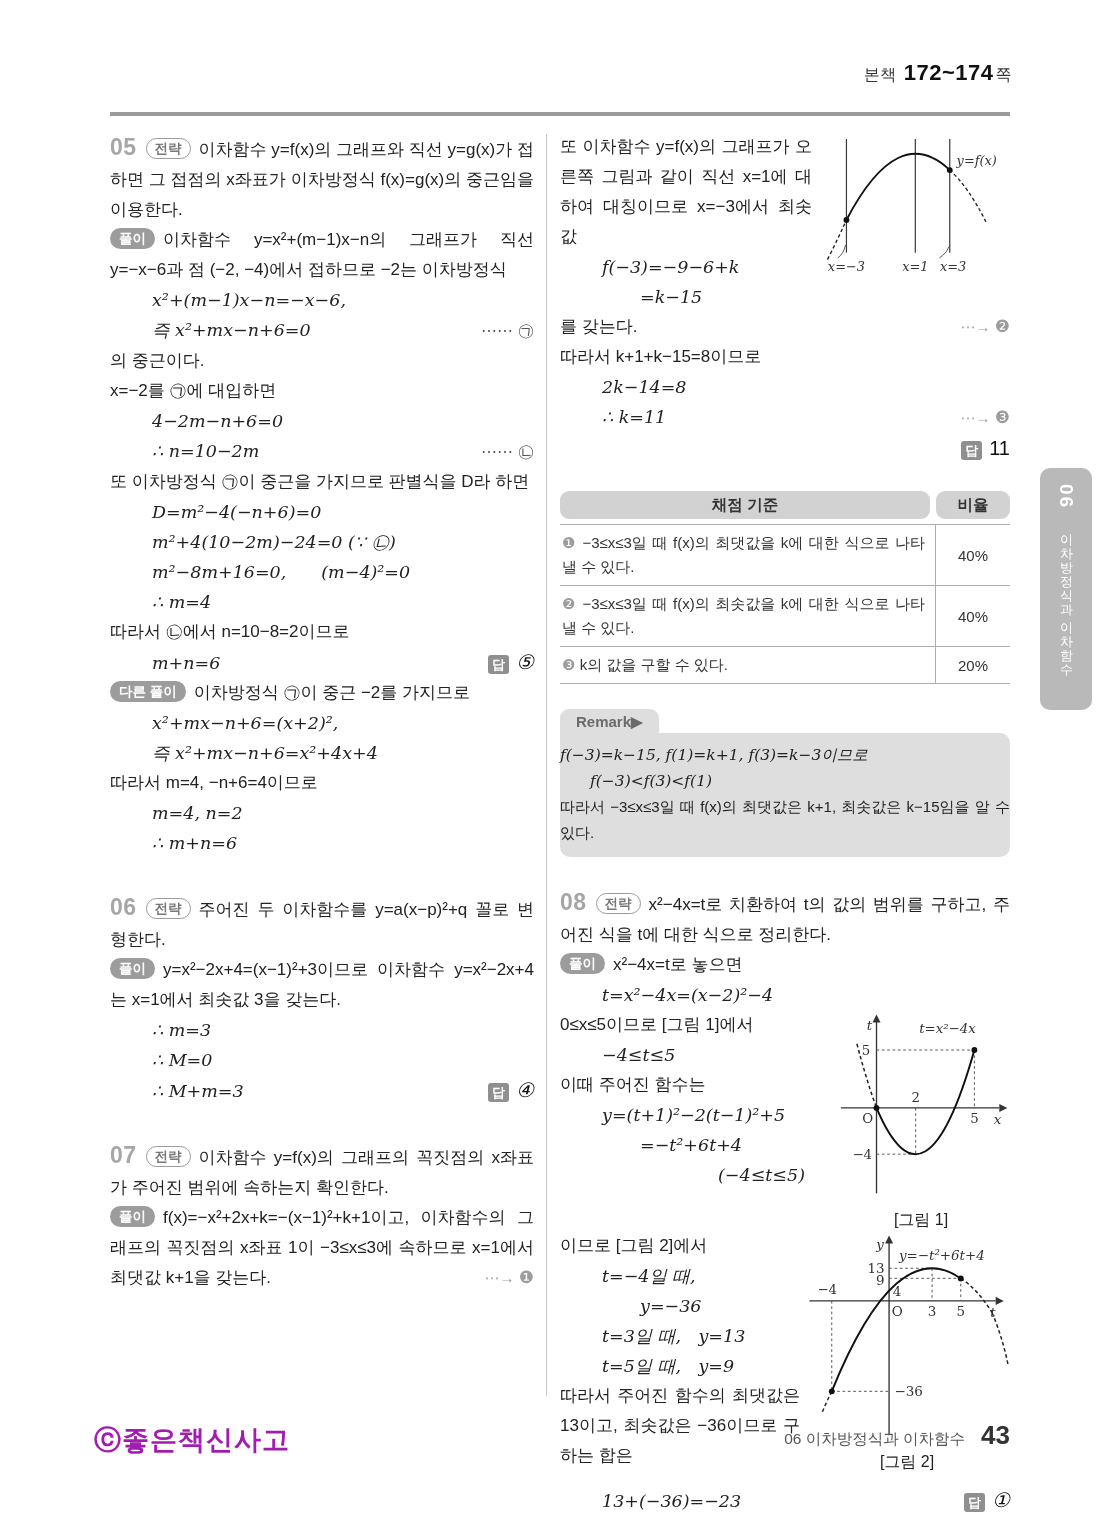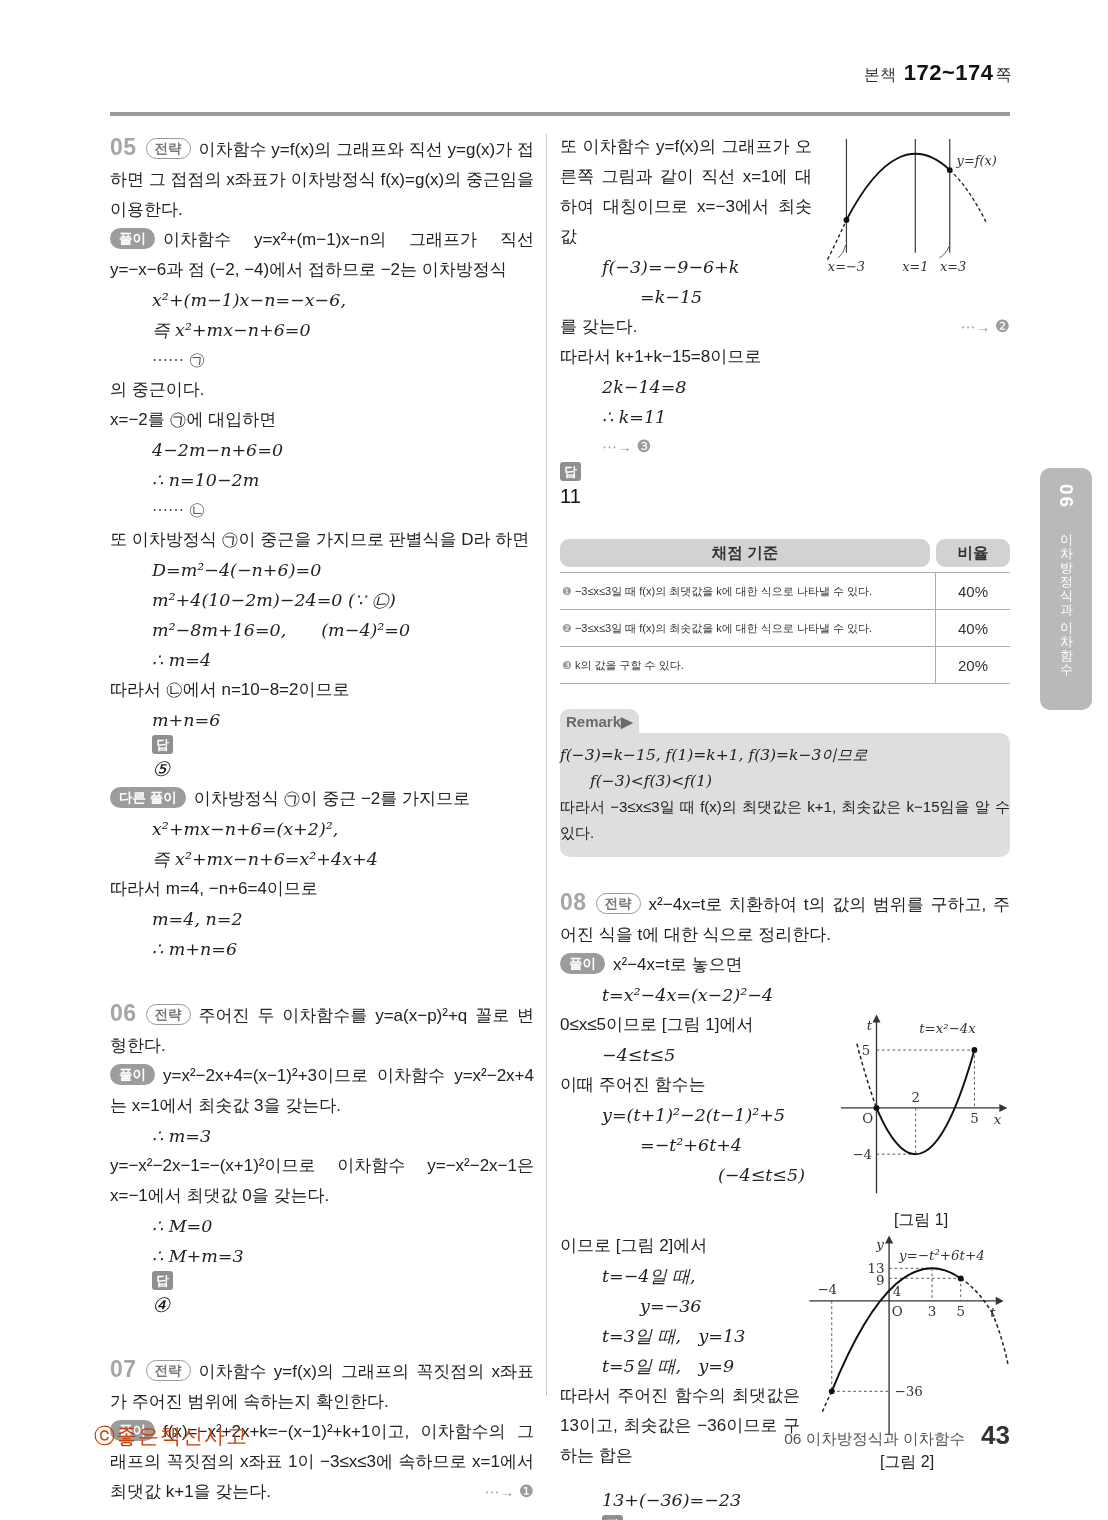--- a/index.html
+++ b/index.html
@@ -14,21 +14,21 @@
   .columns{ position:absolute; top:132px; left:110px; width:900px; display:flex; align-items:flex-start;}
   .col.left{ width:424px; flex:none;}
   .divider{ width:1px; background:#c8c8c8; margin:2px 13px 0 12px; height:1262px; flex:none;}
   .col.right{ flex:1; min-width:0;}
   .problem{ margin-bottom:34px;}
   .line{ font-size:17px; line-height:30px; min-height:30px; text-align:justify;}
   .line.math{ font-size:17.5px;}
   .k-m{ padding-left:42px;}
   .k-m2{ padding-left:80px;}
   .k-r{ text-align:right;}
-  .flexline{ display:flex; align-items:baseline; text-align:left;flex-direction:column;}
+  .flexline{ display:flex; align-items:baseline; text-align:left;}
   .fill{ flex:1 1 auto; min-width:8px;}
   .pnum{ font-weight:bold; font-size:23px; color:#a6a6a6; margin-right:9px; letter-spacing:0.5px; font-style:normal; font-family:"Liberation Sans",sans-serif;}
   .badge-outline{ display:inline-block; border:1.5px solid #9a9a9a; color:#787878; border-radius:12px;
     padding:0 8px; font-size:13.5px; line-height:19px; margin-right:8px; vertical-align:2px; font-weight:bold;
     font-style:normal; font-family:"Liberation Sans",sans-serif;}
   .badge-fill{ display:inline-block; background:#9c9c9c; color:#fff; border-radius:12px;
     padding:1px 9px; font-size:13.5px; line-height:19px; margin-right:8px; vertical-align:2px; font-weight:bold;
     font-style:normal; font-family:"Liberation Sans",sans-serif;}
   .note{ color:#555; font-size:16px; font-style:normal;}
   .step{ color:#9c9c9c; font-size:15px; white-space:nowrap; font-style:normal; font-family:"Liberation Sans",sans-serif;}
@@ -46,39 +46,39 @@
   .figcap{ font-size:16px; color:#222; margin-top:2px; text-align:center;}
   svg text{ font-family:"DejaVu Serif", serif; font-style:italic; font-size:15px; fill:#333;}
   svg text.rm{ font-style:normal;}
   
   .gt{ margin-top:28px; color:#333;}
   .gt-head{ display:flex; gap:6px;}
   .gt-head .h1{ flex:1; background:#d2d2d2; border-radius:9px; text-align:center; font-size:15.5px; font-weight:bold; line-height:28px;}
   .gt-head .h2{ width:74px; background:#d2d2d2; border-radius:9px; text-align:center; font-size:15.5px; font-weight:bold; line-height:28px;}
   .gt-body{ margin-top:5px; border-top:1px solid #adadad;}
   .gt-row{ display:flex; border-bottom:1px solid #adadad; align-items:stretch;}
-  .gt-row .txt{ flex:1; font-size:11px; line-height:24px; padding:6px 10px 6px 2px; text-align:justify;}
+  .gt-row .txt{ flex:1; font-size:15px; line-height:24px; padding:6px 10px 6px 2px; text-align:justify;}
   .gt-row .pct{ width:74px; border-left:1px solid #adadad; display:flex; align-items:center; justify-content:center; font-size:15px;}
   .circ{ color:#9c9c9c;}
   
   .remark{ margin-top:24px;}
   .remark-tab{ display:inline-block; background:#dedede; color:#6a6a6a; font-weight:bold; font-size:15px;
-    padding:4px 6px 3px; border-radius:9px 9px 0 0; position:relative; top:1px;}
+    padding:4px 16px 3px; border-radius:9px 9px 0 0; position:relative; top:1px;}
   .remark-body{ background:#dedede; border-radius:0 10px 10px 10px; padding:9px 0 11px; font-size:15px; line-height:26px; color:#222;}
   .remark-body .line{ font-size:15px; line-height:26px; min-height:26px;}
   .remark-body .line.math{ font-size:15.5px;}
   .remark-body .k-m{ padding-left:30px;}
   
   .side-tab{ position:absolute; right:16px; top:468px; width:52px; height:242px; background:#b9b9b9;
     border-radius:10px; color:#fff; writing-mode:vertical-rl; text-orientation:mixed; padding-top:16px; box-sizing:border-box;
     padding-right:15px;}
   .side-tab .num{ font-size:19px; font-weight:bold; letter-spacing:2px;}
   .side-tab .ttl{ font-size:13px; margin-top:10px; letter-spacing:1px;}
   
-  .footer-logo{ position:absolute; left:94px; top:1422px; color:#c2410c; font-weight:normal; font-size:21px; letter-spacing:1px;}
+  .footer-logo{ position:absolute; left:94px; top:1422px; color:#a21caf; font-weight:bold; font-size:27px; letter-spacing:1px;}
   .footer-right{ position:absolute; right:98px; top:1420px; display:flex; align-items:baseline;}
   .footer-right .chap{ font-size:15.5px; color:#555;}
   .footer-right .pg{ font-size:26px; font-weight:bold; color:#333; margin-left:16px;}
   #p08-final{ margin-top:12px;}
 </style>
 </head>
 <body>
 
 <div class="page-head">
   <span>본책</span>
@@ -121,21 +121,20 @@
         <div class="line k-m math"><span>x²+mx−n+6=(x+2)²,</span></div>
         <div class="line k-m math"><span>즉 x²+mx−n+6=x²+4x+4</span></div>
         <div class="line k-p"><span>따라서 m=4, −n+6=4이므로</span></div>
         <div class="line k-m math"><span>m=4, n=2</span></div>
         <div class="line k-m math"><span>∴ m+n=6</span></div>
       </div>
       <div class="problem">
         <div class="line k-p"><span class="pnum">06</span><span class="badge-outline">전략</span><span>주어진 두 이차함수를 y=a(x−p)²+q 꼴로 변형한다.</span></div>
         <div class="line k-p"><span class="badge-fill">풀이</span><span>y=x²−2x+4=(x−1)²+3이므로 이차함수 y=x²−2x+4는 x=1에서 최솟값 3을 갖는다.</span></div>
         <div class="line k-m math"><span>∴ m=3</span></div>
-        <div class="line k-p"><span>y=−x²−2x−1=−(x+1)²이므로 이차함수 y=−x²−2x−1은 x=−1에서 최댓값 0을 갖는다.</span></div>
         <div class="line k-m math"><span>∴ M=0</span></div>
         <div class="line k-m math flexline">
           <span class="core"><span>∴ M+m=3</span></span>
           <span class="fill"></span>
           <span class="ansb">답</span>
           <span class="ansv ">④</span>
         </div>
       </div>
       <div class="problem">
         <div class="line k-p"><span class="pnum">07</span><span class="badge-outline">전략</span><span>이차함수 y=f(x)의 그래프의 꼭짓점의 x좌표가 주어진 범위에 속하는지 확인한다.</span></div>

